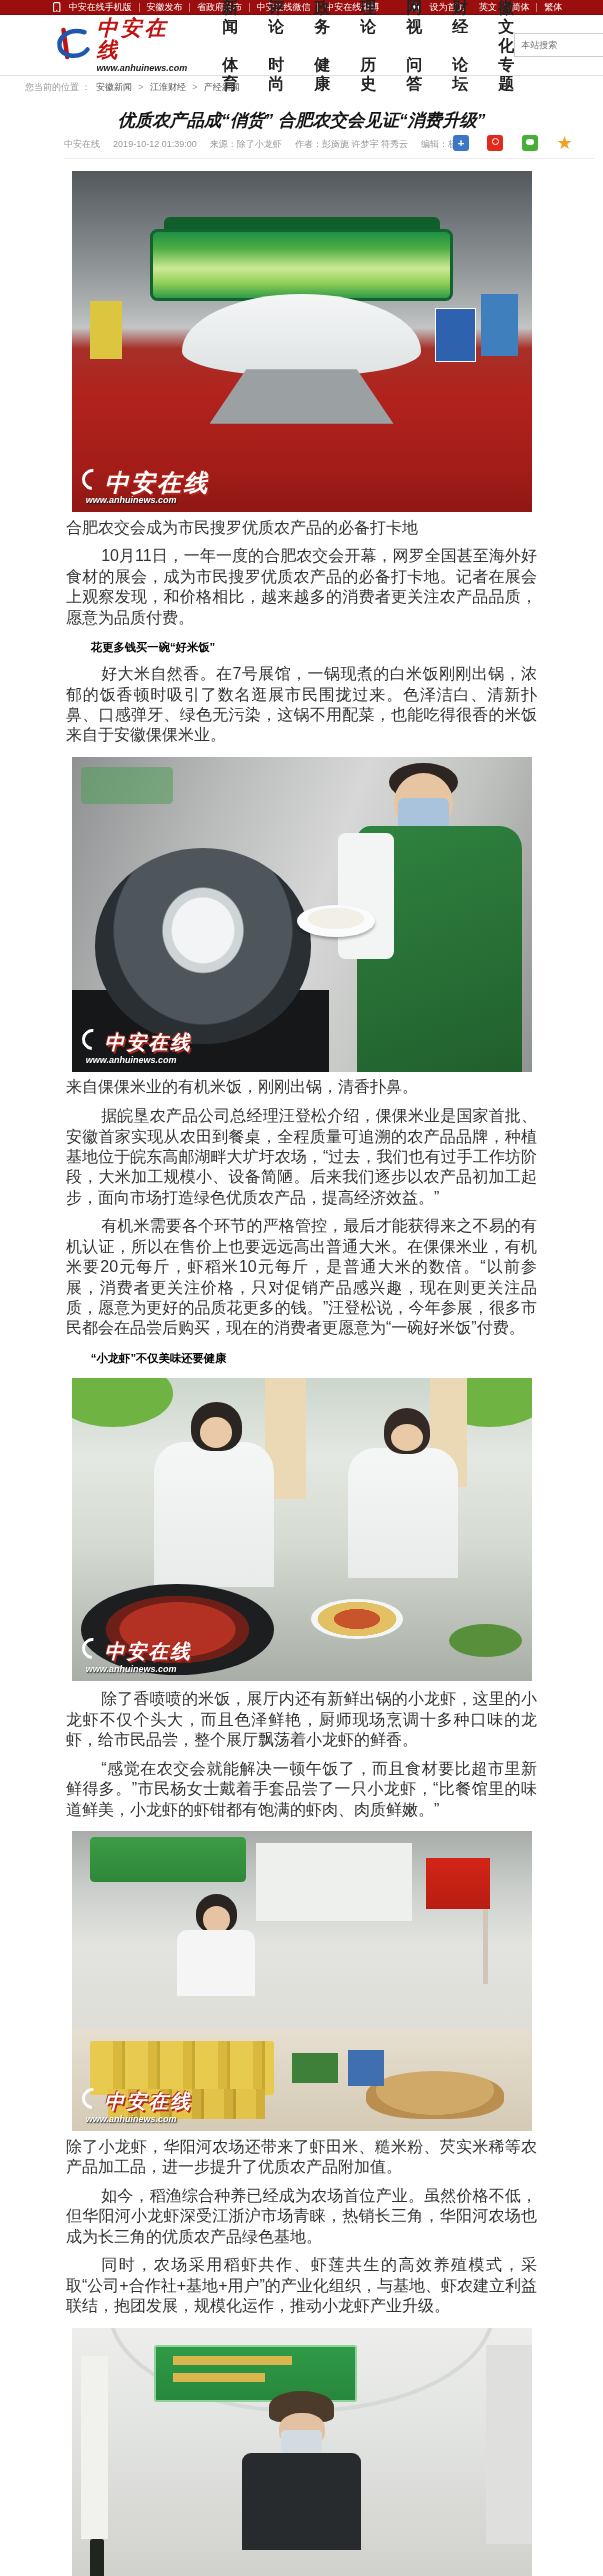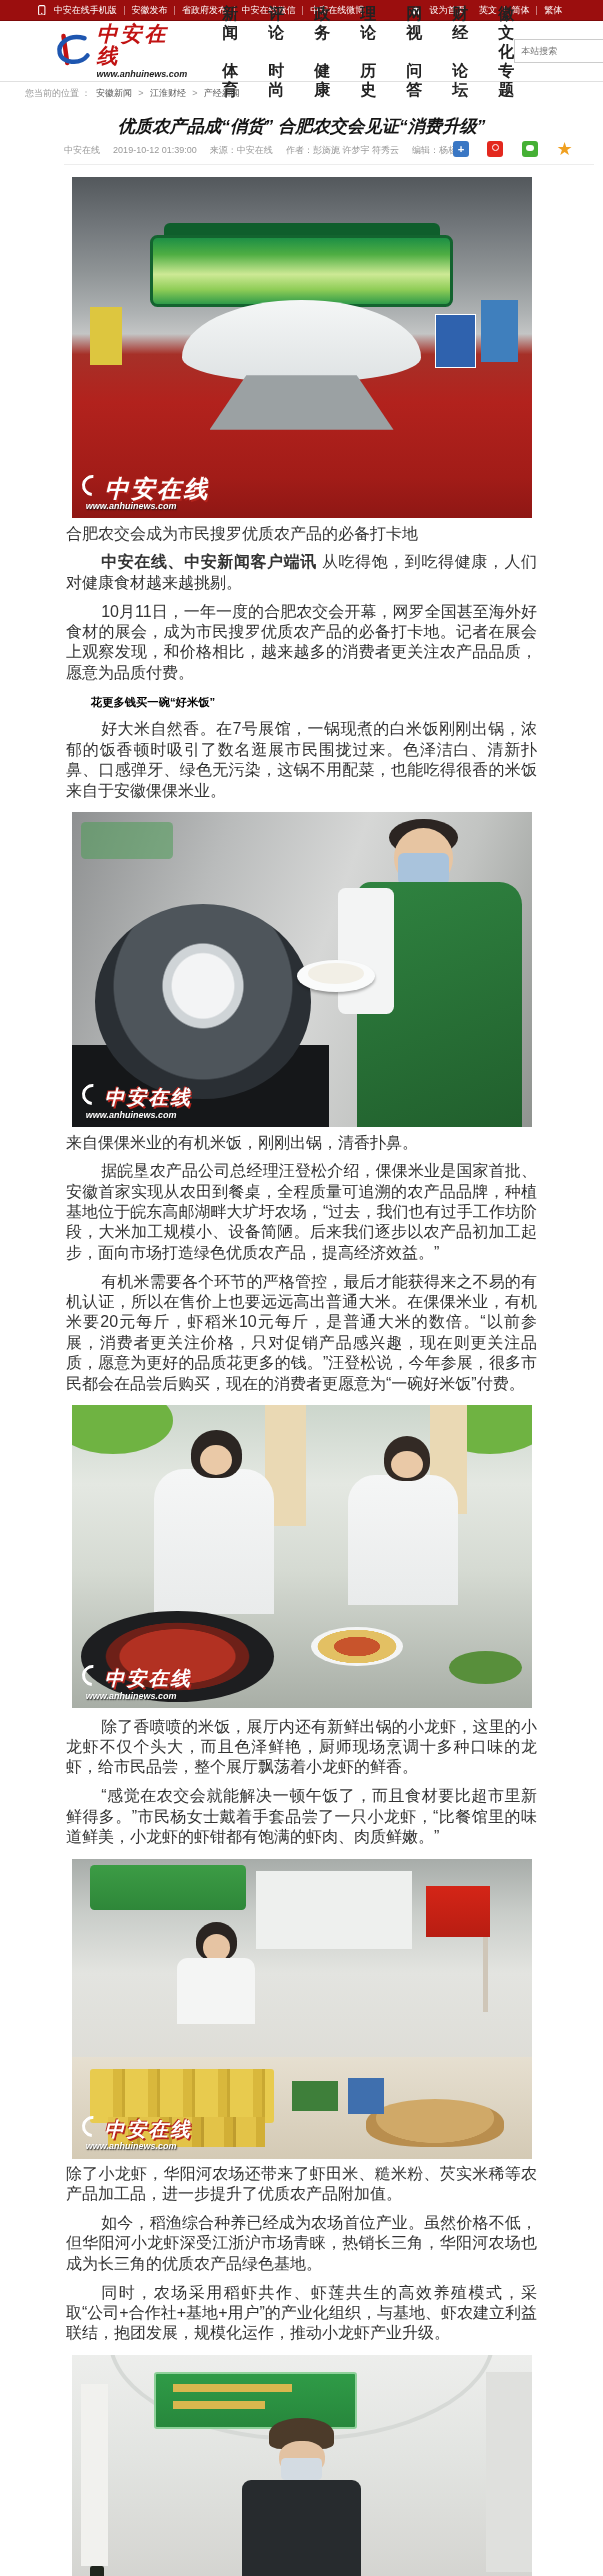--- a/index.html
+++ b/index.html
@@ -1,21 +1,21 @@
 <!DOCTYPE html>
 <html style="font-size:12px"><head>
 <meta charset="utf-8">
 <style>
   * { box-sizing: border-box; }
   html,body { margin:0; padding:0; background:#fff; }
   body { width:603px; font-family:"Liberation Sans","DejaVu Sans",sans-serif; color:#333; }
   a { text-decoration:none; cursor:pointer; }
 
   
-  .topbar { height:21px; background:#9b0e0e; border-bottom:1.5px solid #7d0a0a; display:flex; align-items:center; justify-content:space-between; padding:0 34px 0 38px; font-size:9px; color:#fff; }
+  .topbar { height:15px; background:#9b0e0e; border-bottom:1.5px solid #7d0a0a; display:flex; align-items:center; justify-content:space-between; padding:0 34px 0 53px; font-size:9px; color:#fff; }
   .tb-left, .tb-right { display:flex; align-items:center; }
   .tb-left a, .tb-right a { color:#fff; padding:0 6.8px; line-height:9px; }
   .tb-left a + a { border-left:0.8px solid rgba(255,255,255,.45); }
   .tb-right a.sep-l { border-left:0.8px solid rgba(255,255,255,.45); }
   .tb-ic { display:inline-flex; margin-right:1.5px; }
 
   
   .header { display:flex; align-items:center; height:60px; padding:0 19px 0 53px; background:#fff; }
   .logo { display:flex; align-items:center; cursor:pointer; }
   .logo-text { margin-left:4.5px; }
@@ -209,21 +209,21 @@
   <a>江淮财经</a>
   <span class="crumb-sep">&gt;</span>
   <a>产经新闻</a>
 </div>
 
 <h1 class="art-title">优质农产品成“俏货” 合肥农交会见证“消费升级”</h1>
 
 <div class="meta-row">
   <span>中安在线</span>
   <span>2019-10-12 01:39:00</span>
-  <span>来源：中安在线</span>
+  <span>来源：除了小龙虾</span>
   <span>作者：彭旖旎 许梦宇 符秀云</span>
   <span>编辑：杨杨</span>
   <span class="share-box">
     <span class="share qz">+</span>
     <span class="share wb"><i class="wb-dot"></i></span>
     <span class="share wx"><i class="wx-bub"></i></span>
     <span class="share fav">★</span>
   </span>
 </div>
 
@@ -238,21 +238,20 @@
     <div class="ly p1-stand-r"></div>
     <div class="ly p1-sign"></div>
     <div class="wm">
       <span class="wm-swirl"></span>
       <div class="wm1">中安在线</div>
       <div class="wm2">www.anhuinews.com</div>
     </div>
   </div>
   <p class="caption">合肥农交会成为市民搜罗优质农产品的必备打卡地</p>
 
-  <p><span class="lead-prefix">中安在线、中安新闻客户端讯</span><span> 从吃得饱，到吃得健康，人们对健康食材越来越挑剔。</span></p>
   <p>10月11日，一年一度的合肥农交会开幕，网罗全国甚至海外好食材的展会，成为市民搜罗优质农产品的必备打卡地。记者在展会上观察发现，和价格相比，越来越多的消费者更关注农产品品质，愿意为品质付费。</p>
 
   <h3 class="subhead">花更多钱买一碗“好米饭”</h3>
   <p>好大米自然香。在7号展馆，一锅现煮的白米饭刚刚出锅，浓郁的饭香顿时吸引了数名逛展市民围拢过来。色泽洁白、清新扑鼻、口感弹牙、绿色无污染，这锅不用配菜，也能吃得很香的米饭来自于安徽倮倮米业。</p>
 
   <div class="photo ph2">
     <div class="ly p2-banner"></div>
     <div class="ly p2-table"></div>
     <div class="ly p2-cooker"></div>
     <div class="ly p2-hair"></div>
@@ -266,20 +265,21 @@
       <span class="wm-swirl"></span>
       <div class="wm1">中安在线</div>
       <div class="wm2">www.anhuinews.com</div>
     </div>
   </div>
   <p class="caption">来自倮倮米业的有机米饭，刚刚出锅，清香扑鼻。</p>
 
   <p>据皖垦农产品公司总经理汪登松介绍，倮倮米业是国家首批、安徽首家实现从农田到餐桌，全程质量可追溯的农产品品牌，种植基地位于皖东高邮湖畔大圹圩农场，“过去，我们也有过手工作坊阶段，大米加工规模小、设备简陋。后来我们逐步以农产品初加工起步，面向市场打造绿色优质农产品，提高经济效益。”</p>
   <p>有机米需要各个环节的严格管控，最后才能获得来之不易的有机认证，所以在售价上也要远远高出普通大米。在倮倮米业，有机米要20元每斤，虾稻米10元每斤，是普通大米的数倍。“以前参展，消费者更关注价格，只对促销产品感兴趣，现在则更关注品质，愿意为更好的品质花更多的钱。”汪登松说，今年参展，很多市民都会在品尝后购买，现在的消费者更愿意为“一碗好米饭”付费。</p>
 
+  <h3 class="subhead">“小龙虾”不仅美味还要健康</h3>
 
   <div class="photo ph3">
     <div class="ly p3-blob-l"></div>
     <div class="ly p3-blob-r"></div>
     <div class="ly p3-pill-1"></div>
     <div class="ly p3-pill-2"></div>
     <div class="ly p3-person-a"></div>
     <div class="ly p3-head-a"></div>
     <div class="ly p3-face-a"></div>
     <div class="ly p3-person-b"></div>

